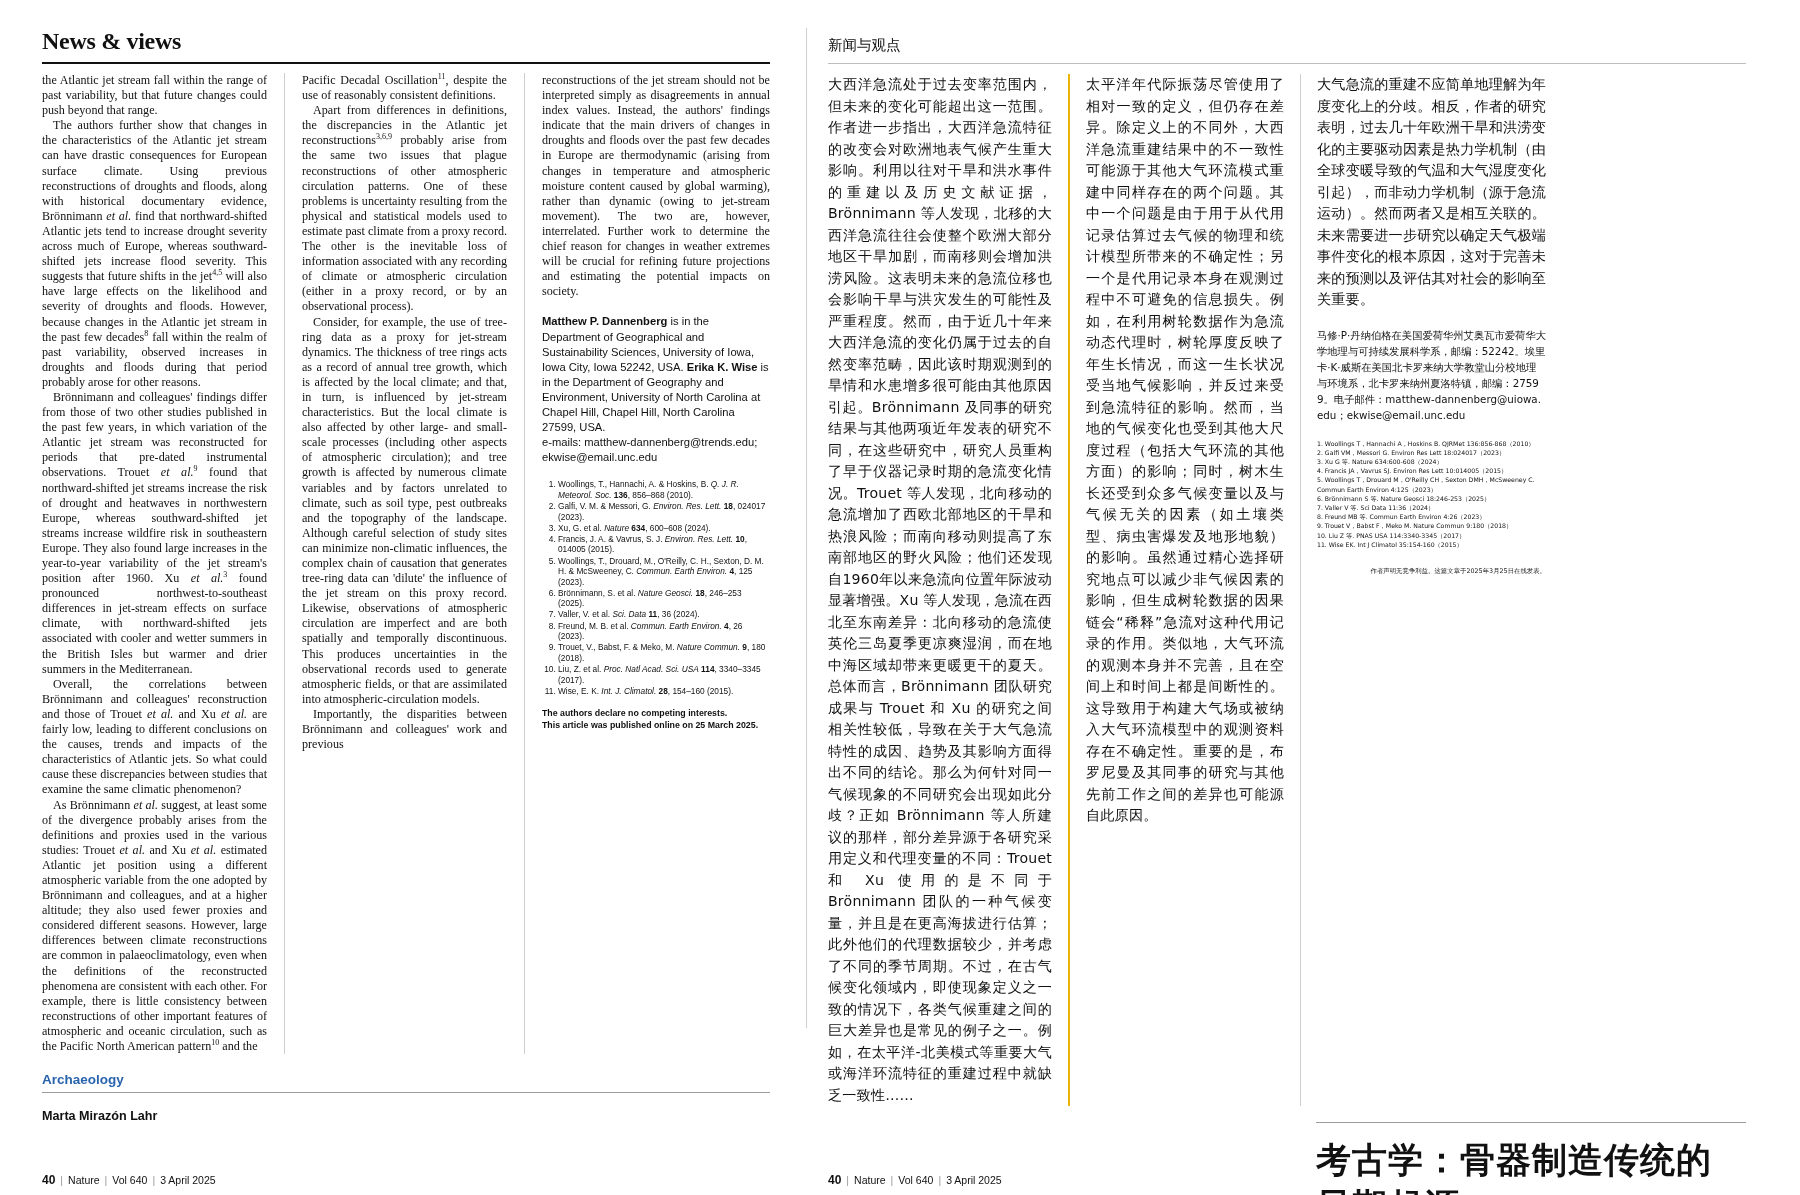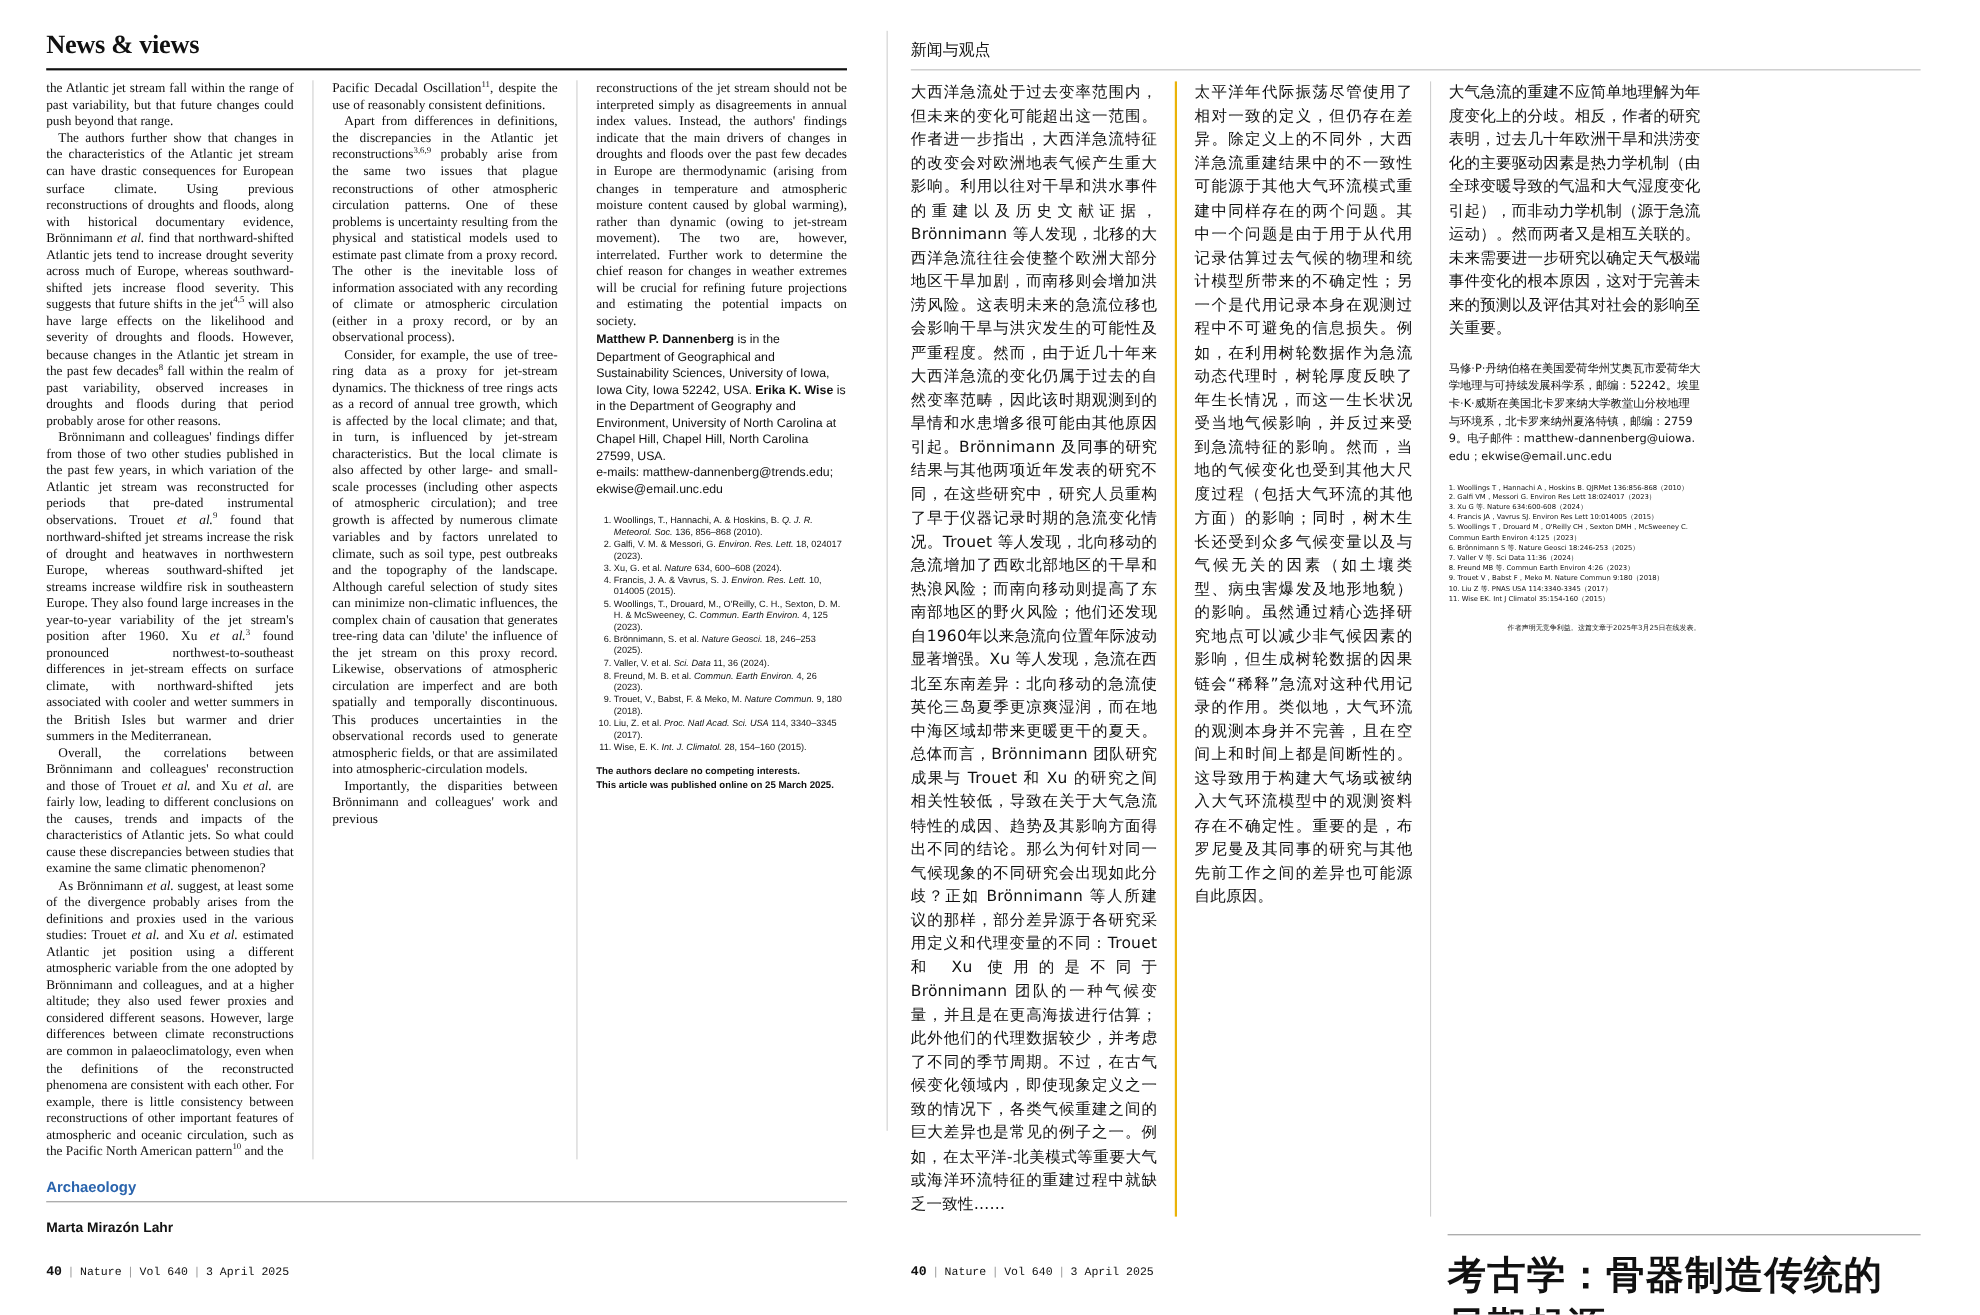--- a/index.html
+++ b/index.html
@@ -29,33 +29,33 @@
   i{font-style:italic;}
 
   .affil{font-family:"Liberation Sans",sans-serif;font-size:11.2px;line-height:15.1px;margin:0;}
   .affil b{font-weight:bold;}
   .emails{font-family:"Liberation Sans",sans-serif;font-size:11.2px;line-height:15.1px;margin:0;word-break:break-word;}
 
   ol.refs{font-family:"Liberation Sans",sans-serif;font-size:8.3px;line-height:10.6px;
           margin:14px 0 0 0;padding-left:16px;}
   ol.refs li{margin:0 0 0.5px 0;}
   ol.refs i{font-style:italic;}
-  ol.refs b{font-weight:normal;}
+  ol.refs b{font-weight:bold;}
 
   .decl{font-family:"Liberation Sans",sans-serif;font-size:8.8px;line-height:11.4px;font-weight:bold;margin-top:12px;}
 
   
   .art2{margin-top:18px;}
   .kicker{font-family:"Liberation Sans",sans-serif;font-size:13.5px;font-weight:bold;color:#2a64ad;margin:0 0 5px 0;}
   .headline{font-family:"Liberation Serif",serif;font-weight:bold;font-size:35px;line-height:38px;
             letter-spacing:-0.6px;margin:8px 0 0 0;}
   .byline{font-family:"Liberation Sans",sans-serif;font-size:12.6px;font-weight:bold;margin:16px 0 6px 0;}
 
   
-  .footer{position:absolute;bottom:32px;font-family:Liberation Mono, monospace;font-size:10.5px;color:#111;}
+  .footer{position:absolute;bottom:8px;font-family:Liberation Sans, sans-serif;font-size:10.5px;color:#111;}
   .footer .pg{font-weight:bold;font-size:12px;}
   .footer .sep{color:#999;margin:0 5px;}
 
   
   .cn-masthead{font-family:"DejaVu Sans",sans-serif;font-size:14.5px;margin:0 0 8px 0;color:#111;}
   .cn-cols{display:flex;}
   .cn-col{box-sizing:border-box;font-family:"DejaVu Sans",sans-serif;}
   .cn-col1{width:240px;padding-right:16px;}
   .cn-col2{width:232px;padding:0 16px;border-left:2px solid #eab308;}
   .cn-col3{width:246px;padding-left:16px;border-left:1px solid #cfcfcf;}
@@ -92,21 +92,21 @@
       <div class="col col-b">
         <p class="body">Pacific Decadal Oscillation<span class="sup">11</span>, despite the use of reasonably consistent definitions.</p>
         <p class="body">Apart from differences in definitions, the discrepancies in the Atlantic jet reconstructions<span class="sup">3,6,9</span> probably arise from the same two issues that plague reconstructions of other atmospheric circulation patterns. One of these problems is uncertainty resulting from the physical and statistical models used to estimate past climate from a proxy record. The other is the inevitable loss of information associated with any recording of climate or atmospheric circulation (either in a proxy record, or by an observational process).</p>
         <p class="body">Consider, for example, the use of tree-ring data as a proxy for jet-stream dynamics. The thickness of tree rings acts as a record of annual tree growth, which is affected by the local climate; and that, in turn, is influenced by jet-stream characteristics. But the local climate is also affected by other large- and small-scale processes (including other aspects of atmospheric circulation); and tree growth is affected by numerous climate variables and by factors unrelated to climate, such as soil type, pest outbreaks and the topography of the landscape. Although careful selection of study sites can minimize non-climatic influences, the complex chain of causation that generates tree-ring data can 'dilute' the influence of the jet stream on this proxy record. Likewise, observations of atmospheric circulation are imperfect and are both spatially and temporally discontinuous. This produces uncertainties in the observational records used to generate atmospheric fields, or that are assimilated into atmospheric-circulation models.</p>
         <p class="body">Importantly, the disparities between Brönnimann and colleagues' work and previous</p>
       </div>
 
       <div class="col col-c">
         <p class="body">reconstructions of the jet stream should not be interpreted simply as disagreements in annual index values. Instead, the authors' findings indicate that the main drivers of changes in droughts and floods over the past few decades in Europe are thermodynamic (arising from changes in temperature and atmospheric moisture content caused by global warming), rather than dynamic (owing to jet-stream movement). The two are, however, interrelated. Further work to determine the chief reason for changes in weather extremes will be crucial for refining future projections and estimating the potential impacts on society.</p>
 
-        <p class="affil" style="margin-top:3px;"><b>Matthew P. Dannenberg</b> is in the Department of Geographical and Sustainability Sciences, University of Iowa, Iowa City, Iowa 52242, USA. <b>Erika K. Wise</b> is in the Department of Geography and Environment, University of North Carolina at Chapel Hill, Chapel Hill, North Carolina 27599, USA.</p>
+        <p class="affil" style="margin-top:15px;"><b>Matthew P. Dannenberg</b> is in the Department of Geographical and Sustainability Sciences, University of Iowa, Iowa City, Iowa 52242, USA. <b>Erika K. Wise</b> is in the Department of Geography and Environment, University of North Carolina at Chapel Hill, Chapel Hill, North Carolina 27599, USA.</p>
         <p class="emails">e-mails: matthew-dannenberg@trends.edu; ekwise@email.unc.edu</p>
 
         <ol class="refs">
           <li>Woollings, T., Hannachi, A. &amp; Hoskins, B. <i>Q. J. R. Meteorol. Soc.</i> <b>136</b>, 856–868 (2010).</li>
           <li>Galfi, V. M. &amp; Messori, G. <i>Environ. Res. Lett.</i> <b>18</b>, 024017 (2023).</li>
           <li>Xu, G. et al. <i>Nature</i> <b>634</b>, 600–608 (2024).</li>
           <li>Francis, J. A. &amp; Vavrus, S. J. <i>Environ. Res. Lett.</i> <b>10</b>, 014005 (2015).</li>
           <li>Woollings, T., Drouard, M., O'Reilly, C. H., Sexton, D. M. H. &amp; McSweeney, C. <i>Commun. Earth Environ.</i> <b>4</b>, 125 (2023).</li>
           <li>Brönnimann, S. et al. <i>Nature Geosci.</i> <b>18</b>, 246–253 (2025).</li>
           <li>Valler, V. et al. <i>Sci. Data</i> <b>11</b>, 36 (2024).</li>

